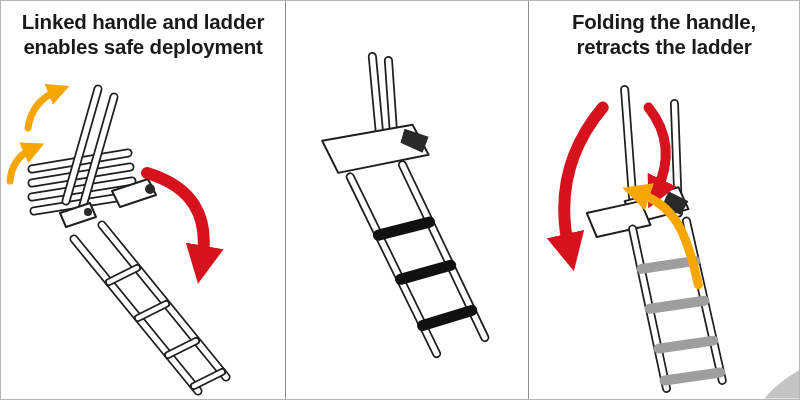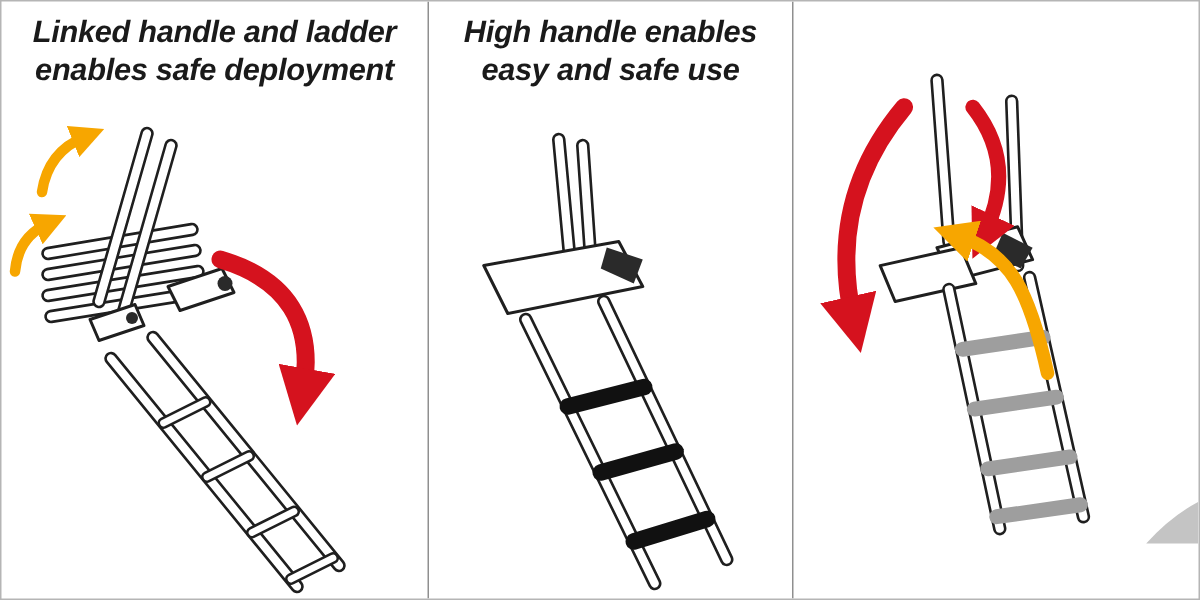--- a/index.html
+++ b/index.html
@@ -10,21 +10,20 @@
     background:#ffffff;
     display:flex;
     overflow:hidden;
   }
   .panel{
     position:relative;
     height:100%;
     display:flex;
     flex-direction:column;
     box-sizing:border-box;
-    font-style:italic;
   }
   .panel + .panel{border-left:1px solid #8f8f8f;}
   .panel-deploy{width:284px;}
   .panel-use{width:243px;}
   .panel-retract{width:271px;}
   .caption{
     padding-top:8px;
     height:64px;
     text-align:center;
     color:#1a1a1a;
@@ -109,24 +108,20 @@
           <line class="rung-i" x1="220" y1="299" x2="192" y2="313"></line>
       </g>
 
       <path class="arrow" d="M 26,55 Q 30,28 55,18" stroke="#f7a600" stroke-width="7" marker-end="url(#mOrange)"></path>
       <path class="arrow" d="M 8,108 Q 10,85 30,76" stroke="#f7a600" stroke-width="7" marker-end="url(#mOrange)"></path>
       <path class="arrow" d="M 145,100 Q 212,120 200,188" stroke="#d5121e" stroke-width="12" marker-end="url(#mRed)"></path>
     </svg>
   </div>
 
   <div class="panel panel-use">
-    <div class="caption">
-      <div>High handle enables</div>
-      <div>easy and safe use</div>
-    </div>
     <svg class="illus" viewBox="0 0 241 326">
 
       <g>
         <line class="tube-o" x1="86" y1="20" x2="94" y2="106"></line>
           <line class="tube-i" x1="86" y1="20" x2="94" y2="106"></line>
         <line class="tube-o" x1="102" y1="24" x2="108" y2="110"></line>
           <line class="tube-i" x1="102" y1="24" x2="108" y2="110"></line>
       </g>
 
       <g>
@@ -140,20 +135,24 @@
         <line class="tube-o" x1="116" y1="128" x2="198" y2="300"></line>
           <line class="tube-i" x1="116" y1="128" x2="198" y2="300"></line>
         <line class="tread-black" x1="92" y1="198" x2="143" y2="185"></line>
         <line class="tread-black" x1="114" y1="242" x2="164" y2="228"></line>
         <line class="tread-black" x1="136" y1="288" x2="185" y2="273"></line>
       </g>
     </svg>
   </div>
 
   <div class="panel panel-retract">
+    <div class="caption">
+      <div>Folding the handle,</div>
+      <div>retracts the ladder</div>
+    </div>
     <svg class="illus" viewBox="0 0 271 326">
 
       <g>
         <line class="tube-o" x1="96" y1="16" x2="104" y2="124"></line>
           <line class="tube-i" x1="96" y1="16" x2="104" y2="124"></line>
         <line class="tube-o" x1="146" y1="30" x2="150" y2="140"></line>
           <line class="tube-i" x1="146" y1="30" x2="150" y2="140"></line>
       </g>
 
       <g>

